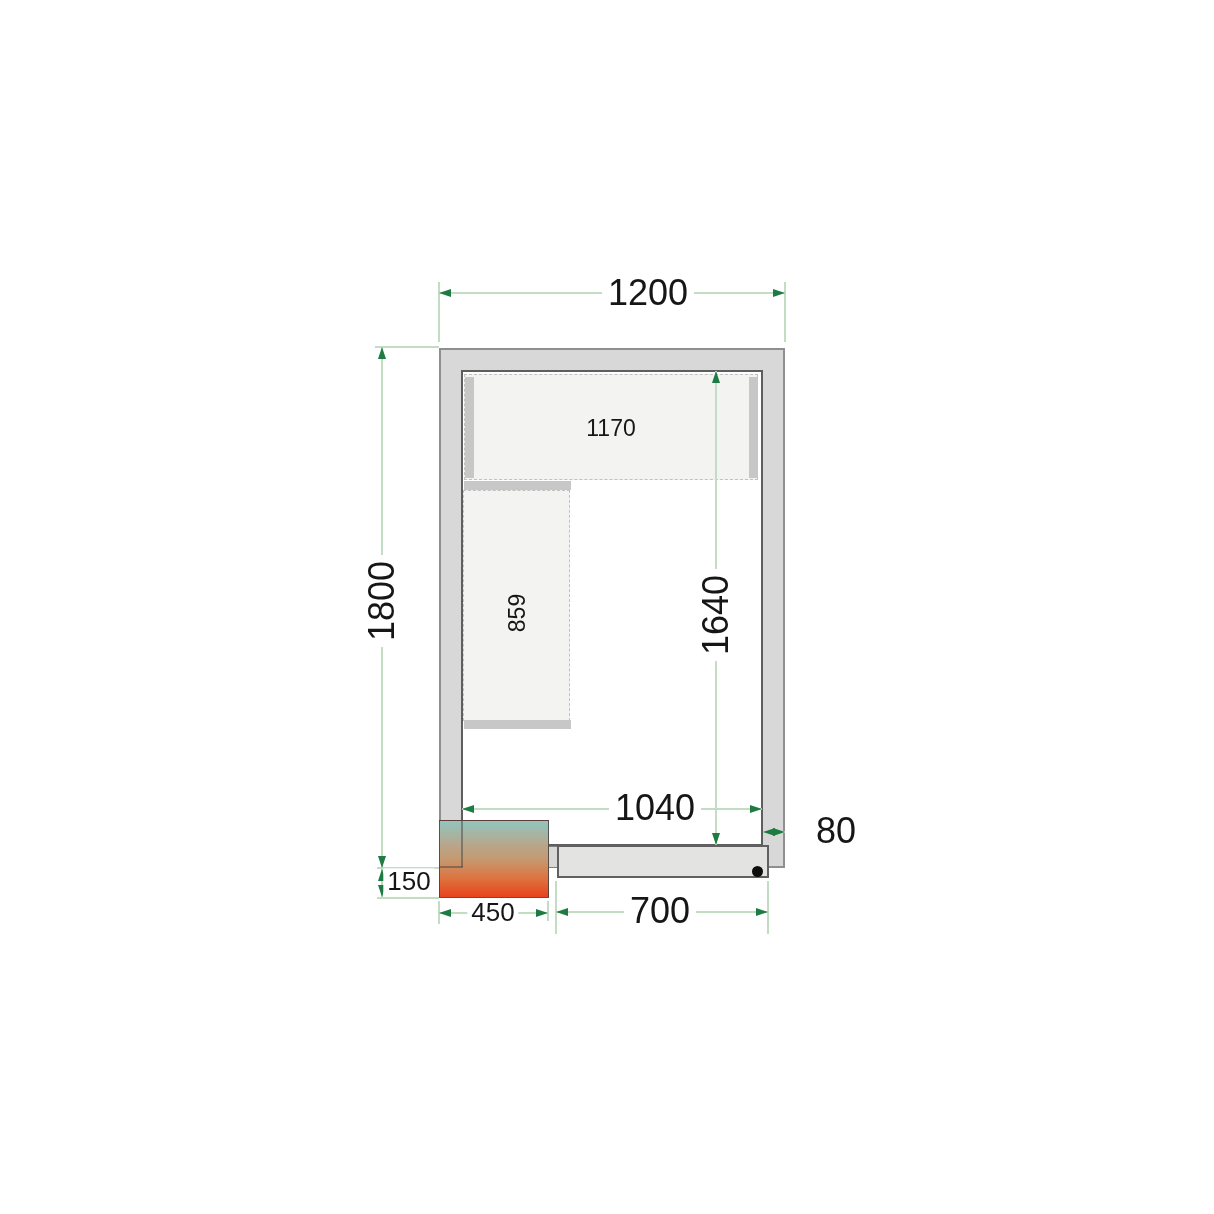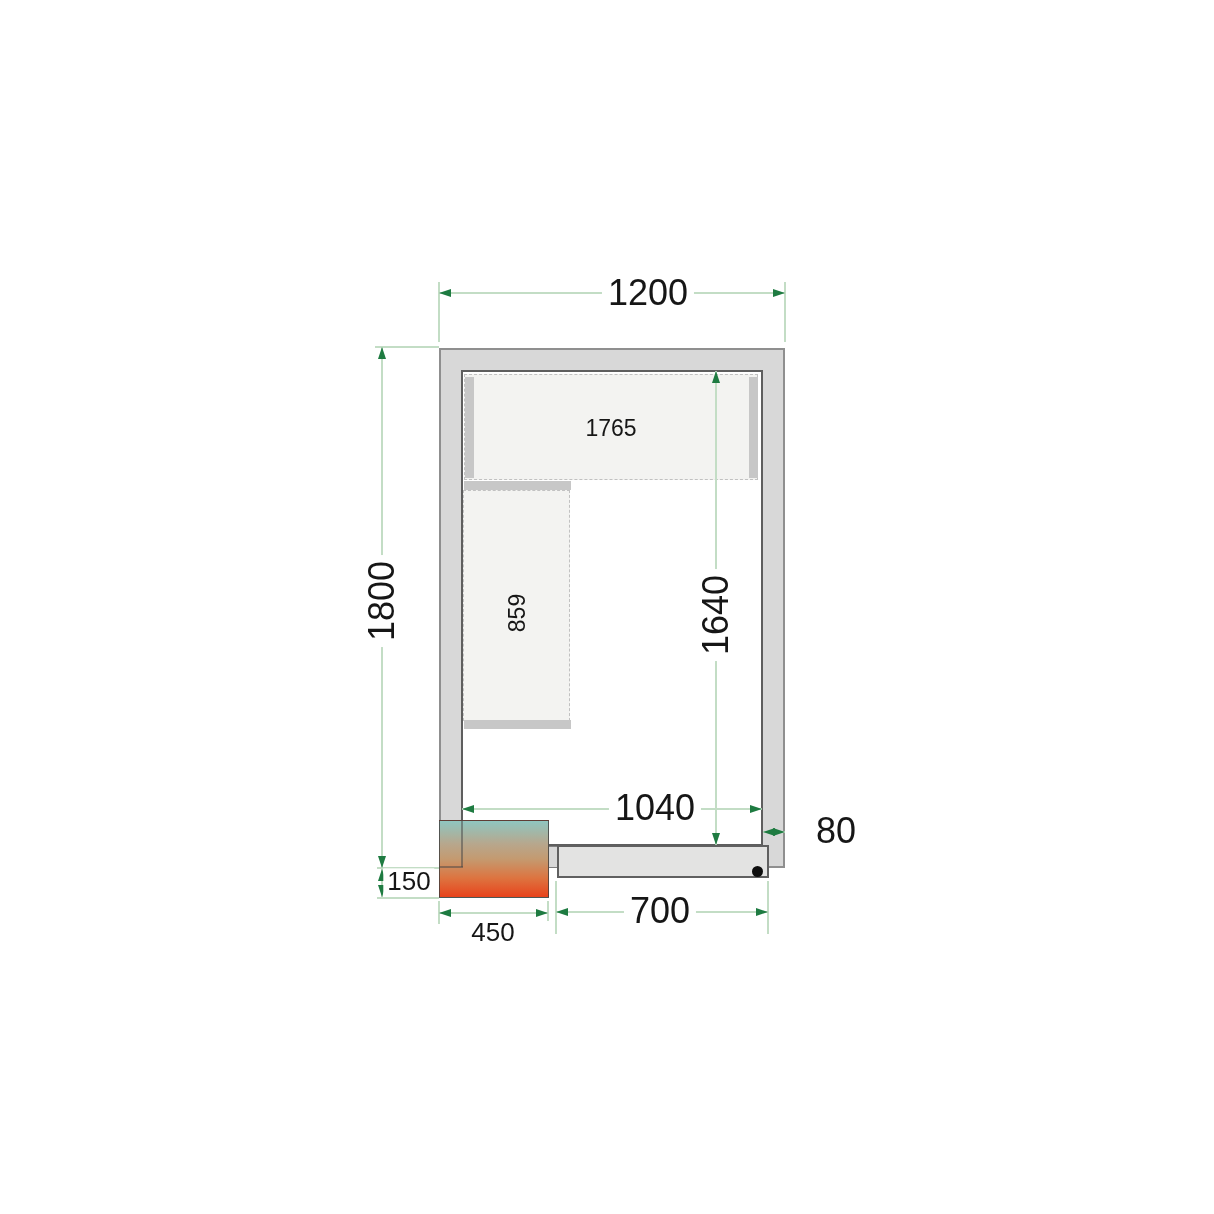--- a/index.html
+++ b/index.html
@@ -54,21 +54,21 @@
   <div class="abs bracket" style="left:749px;top:377px;width:9px;height:101px;"></div>
   <div class="abs bracket" style="left:464px;top:481px;width:107px;height:9px;"></div>
 
   <div class="abs shelf" style="left:463px;top:490px;width:107px;height:231px;"></div>
   <div class="abs bracket" style="left:464px;top:720px;width:107px;height:9px;"></div>
 
   <div class="abs dl" style="left:715px;top:371px;width:2px;height:474px;"></div>
   <div class="abs arr u" style="left:712px;top:371px;"></div>
   <div class="abs arr d" style="left:712px;top:833px;"></div>
 
-  <div class="lbl shelf-lbl" style="left:611px;top:428px;">1765</div>
+  <div class="lbl shelf-lbl" style="left:611px;top:428px;">1170</div>
   <div class="lbl shelf-lbl rot" style="left:517px;top:613px;">859</div>
 
   <div class="abs jamb" style="left:548px;top:846px;width:12px;height:22px;"></div>
   <div class="abs leaf" style="left:557px;top:845px;width:212px;height:33px;"></div>
   <div class="abs dot" style="left:752px;top:866px;width:11px;height:11px;"></div>
 
   <div class="abs unit" style="left:439px;top:820px;width:110px;height:78px;"></div>
   <div class="abs unit-edge" style="left:461px;top:820px;width:2px;height:47px;"></div>
   <div class="abs unit-edge" style="left:439px;top:866px;width:24px;height:2px;"></div>
 
@@ -97,21 +97,21 @@
   <div class="abs dl" style="left:462px;top:808px;width:300px;height:2px;"></div>
   <div class="abs arr l" style="left:462px;top:805px;"></div>
   <div class="abs arr r" style="left:750px;top:805px;"></div>
   <div class="lbl" style="left:612px;top:808px;margin-left:43px;">1040</div>
 
   <div class="abs dl" style="left:438px;top:901px;width:2px;height:23px;"></div>
   <div class="abs dl" style="left:547px;top:901px;width:2px;height:20px;"></div>
   <div class="abs dl" style="left:439px;top:912px;width:109px;height:2px;"></div>
   <div class="abs arr l" style="left:439px;top:909px;"></div>
   <div class="abs arr r" style="left:536px;top:909px;"></div>
-  <div class="lbl sm" style="left:493px;top:913px;margin-top:20px;">450</div>
+  <div class="lbl sm" style="left:493px;top:913px;">450</div>
 
   <div class="abs dl" style="left:555px;top:881px;width:2px;height:53px;"></div>
   <div class="abs dl" style="left:767px;top:881px;width:2px;height:53px;"></div>
   <div class="abs dl" style="left:556px;top:911px;width:212px;height:2px;"></div>
   <div class="abs arr l" style="left:556px;top:908px;"></div>
   <div class="abs arr r" style="left:756px;top:908px;"></div>
   <div class="lbl" style="left:660px;top:911px;">700</div>
 
   <div class="abs dl" style="left:763px;top:831px;width:22px;height:2px;"></div>
   <div class="abs arr l" style="left:763px;top:828px;"></div>

